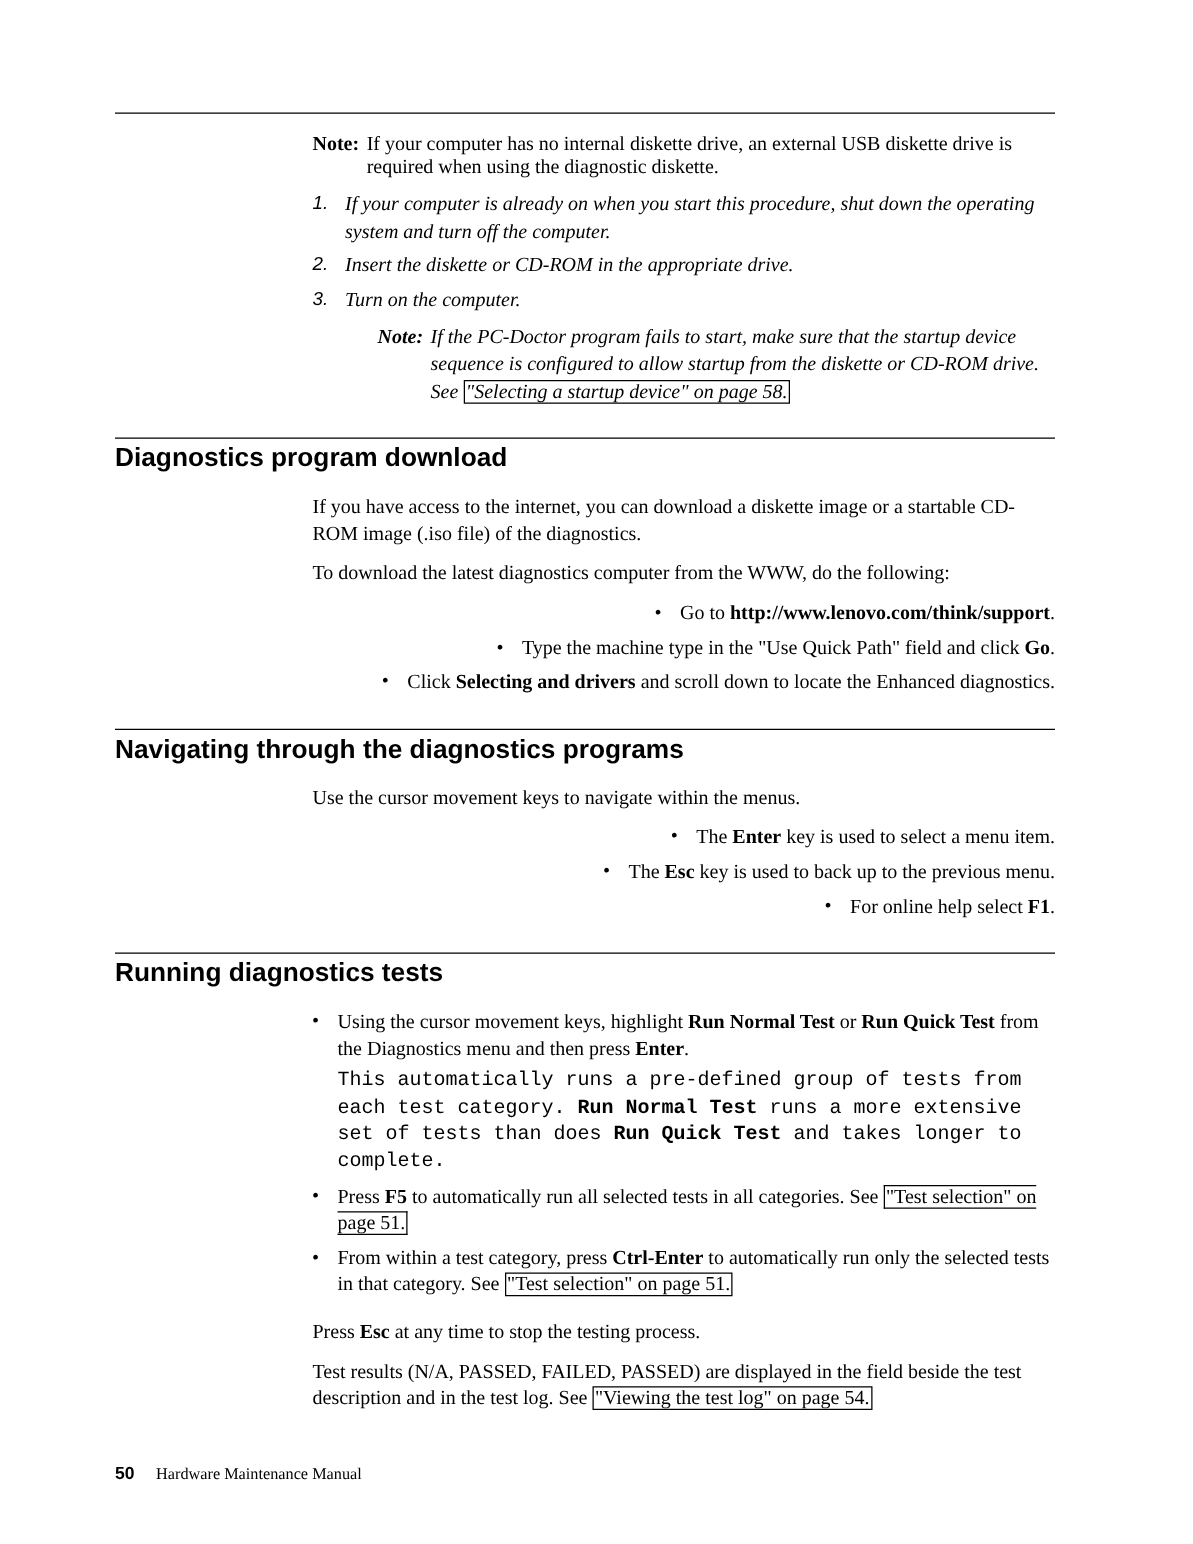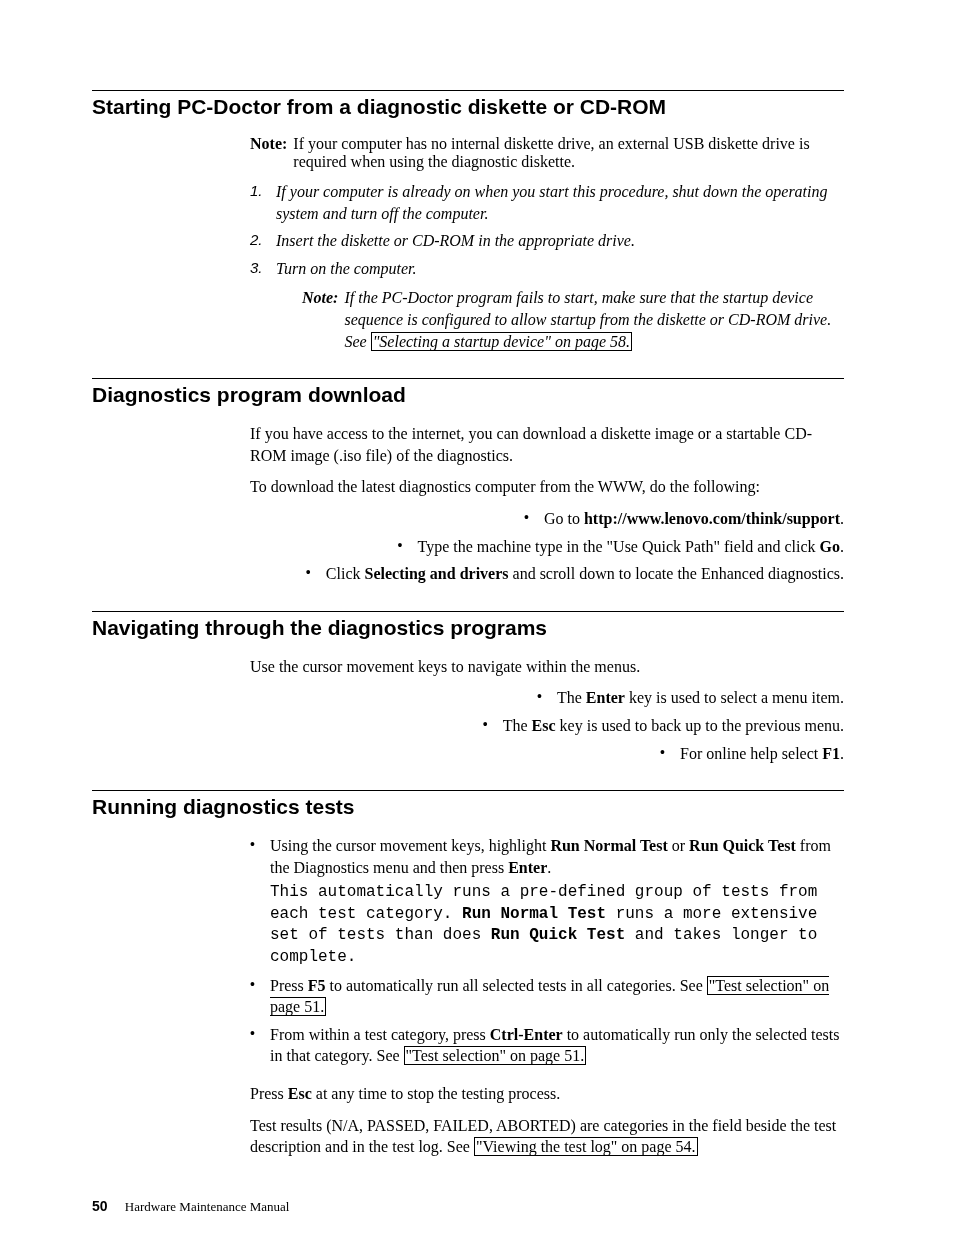--- a/index.html
+++ b/index.html
@@ -92,21 +92,20 @@
     margin-right: 14px;
   }
   b { font-weight: bold; }
 </style>
 </head>
 <body>
 
 <div class="page">
 
   <div class="rule"></div>
-  <h2>Starting PC-Doctor from a diagnostic diskette or CD-ROM</h2>
   <div class="body-indent">
     <div class="note-row">
       <span class="note-label">Note:</span>
       <span>If your computer has no internal diskette drive, an external USB diskette drive is required when using the diagnostic diskette.</span>
     </div>
     <ol class="numbered">
       <li>
           <span>If your computer is already on when you start this procedure, shut down the operating system and turn off the computer.</span>
         </li>
       <li>
@@ -181,21 +180,21 @@
       </li>
       <li>
           <span><span>Press </span><b>F5</b><span> to automatically run all selected tests in all categories. See </span><span class="link-box">"Test selection" on page 51.</span></span>
         </li>
       <li>
           <span><span>From within a test category, press </span><b>Ctrl-Enter</b><span> to automatically run only the selected tests in that category. See </span><span class="link-box">"Test selection" on page 51.</span></span>
         </li>
     </ul>
     <div class="section-gap-small"></div>
     <p><span>Press </span><b>Esc</b><span> at any time to stop the testing process.</span></p>
-    <p><span>Test results (N/A, PASSED, FAILED, ABORTED) are categories in the field beside the test description and in the test log. See </span><span class="link-box">"Viewing the test log" on page 54.</span></p>
+    <p><span>Test results (N/A, PASSED, FAILED, PASSED) are displayed in the field beside the test description and in the test log. See </span><span class="link-box">"Viewing the test log" on page 54.</span></p>
   </div>
 
   <div class="footer">
     <span class="pn">50</span>
     <span>Hardware Maintenance Manual</span>
   </div>
 
 </div>
 
 </body></html>

